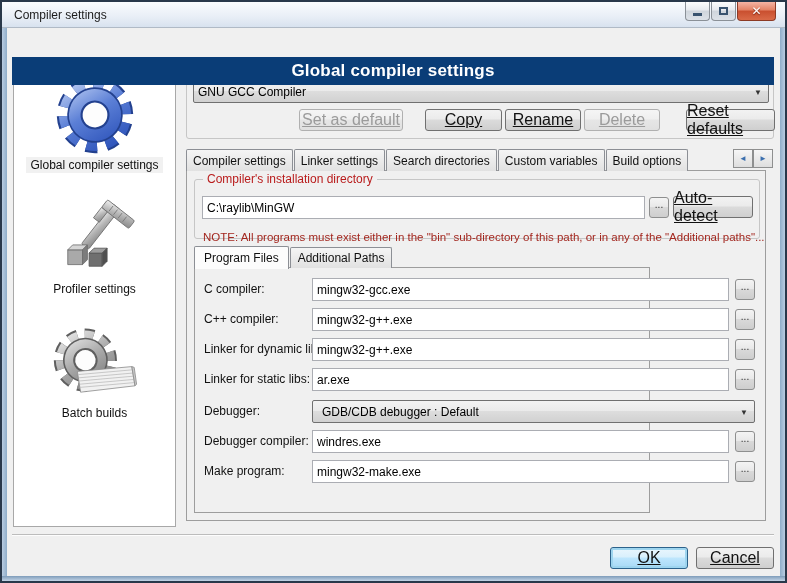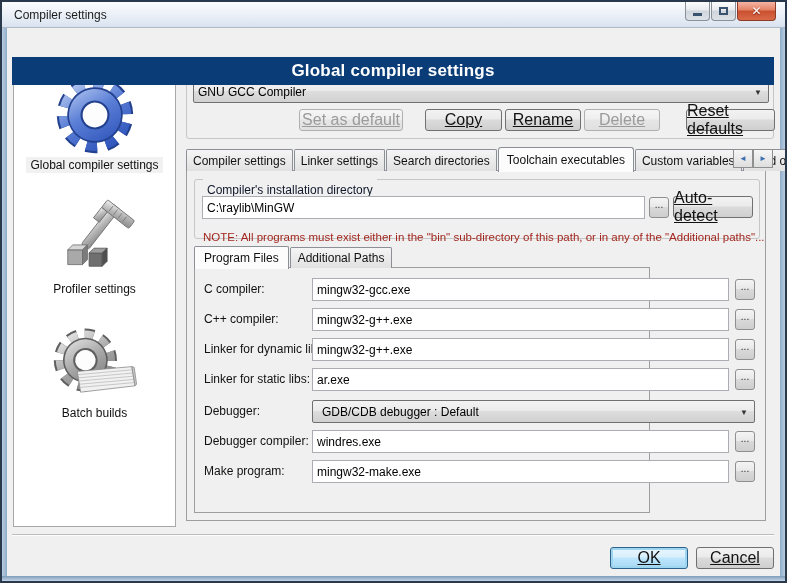--- a/index.html
+++ b/index.html
@@ -24,21 +24,21 @@
   .header-title{color:#fff;font-size:17px;font-weight:bold;letter-spacing:0.2px;}
   .dialog{position:absolute;left:5px;top:26px;right:5px;bottom:5px;z-index:1;}
   
   .sidebar{position:absolute;left:6px;top:36px;width:163px;height:463px;background:#fff;border:1px solid #a8a8a8;display:flex;flex-direction:column;align-items:center;}
   .side-item{display:flex;flex-direction:column;align-items:center;cursor:default;}
   .side-label{font-size:12px;color:#111;padding:1px 4px;white-space:nowrap;}
   .side-item.selected .side-label{background:#f1f1f1;}
   
   .main{position:absolute;left:179px;top:33px;width:588px;height:500px;}
   .group{position:absolute;border:1px solid #c6c6c6;border-radius:3px;}
-  .glabel{position:absolute;top:-8px;left:8px;background:#F0F0F0;padding:11px 4px;font-size:12px;color:#0f172a;}
+  .glabel{position:absolute;top:-8px;left:8px;background:#F0F0F0;padding:0 4px;font-size:12px;color:#b91c1c;}
   
   .btn{display:flex;align-items:center;justify-content:center;font-size:16px;color:#111;height:22px;border:1px solid #707070;border-radius:3px;background:linear-gradient(#f2f2f2,#ebebeb 45%,#dbdbdb 50%,#cfcfcf);cursor:default;text-decoration:underline;}
   .btn.disabled{color:#9b9b9b;border-color:#b0b0b0;background:linear-gradient(#f5f5f5,#efefef 45%,#e6e6e6 50%,#e0e0e0);}
   .btn.focused{border-color:#2c628b;box-shadow:inset 0 0 0 2px #9ed5ef;background:linear-gradient(#eaf6fd,#d9f0fc 45%,#bee6fd 50%,#a7d9f5);}
   .tx{height:23px;border:1px solid #abadb3;background:#fff;font-size:12px;font-family:"Liberation Sans",sans-serif;padding:2px 4px;color:#000;}
   .combo{height:23px;border:1px solid #707070;border-radius:2px;background:linear-gradient(#f3f3f3,#ebebeb 45%,#dddddd 50%,#d1d1d1);display:flex;align-items:center;font-size:12px;color:#000;padding:0 4px;position:relative;cursor:default;}
   .combo .arrow{position:absolute;right:6px;top:7px;font-size:8px;color:#333;}
   .dots{width:20px;height:21px;border:1px solid #8e8f8f;border-radius:3px;background:linear-gradient(#f4f4f4,#e9e9e9 45%,#d9d9d9 50%,#cecece);font-size:10px;color:#333;display:flex;align-items:center;justify-content:center;line-height:5px;padding-bottom:6px;cursor:default;}
   
   .tabstrip{position:absolute;left:0;top:85px;height:25px;display:flex;align-items:flex-end;z-index:3;}
@@ -185,21 +185,20 @@
         <div class="btn" style="position:absolute;left:238px;top:39px;width:77px;">Copy</div>
         <div class="btn" style="position:absolute;left:318px;top:39px;width:76px;">Rename</div>
         <div class="btn disabled" style="position:absolute;left:397px;top:39px;width:76px;">Delete</div>
         <div class="btn" style="position:absolute;left:499px;top:39px;width:89px;">Reset defaults</div>
       </div>
 
       <div class="tabstrip">
         <div class="tab">Compiler settings</div>
         <div class="tab">Linker settings</div>
         <div class="tab">Search directories</div>
-        <div class="tab active">Toolchain executables</div>
         <div class="tab">Custom variables</div>
         <div class="tab">Build options</div>
 
       </div>
       <div class="tabscroll">
         <div class="scrollbtn">
             <span>◄</span>
           </div>
         <div class="scrollbtn">
             <span>►</span>

